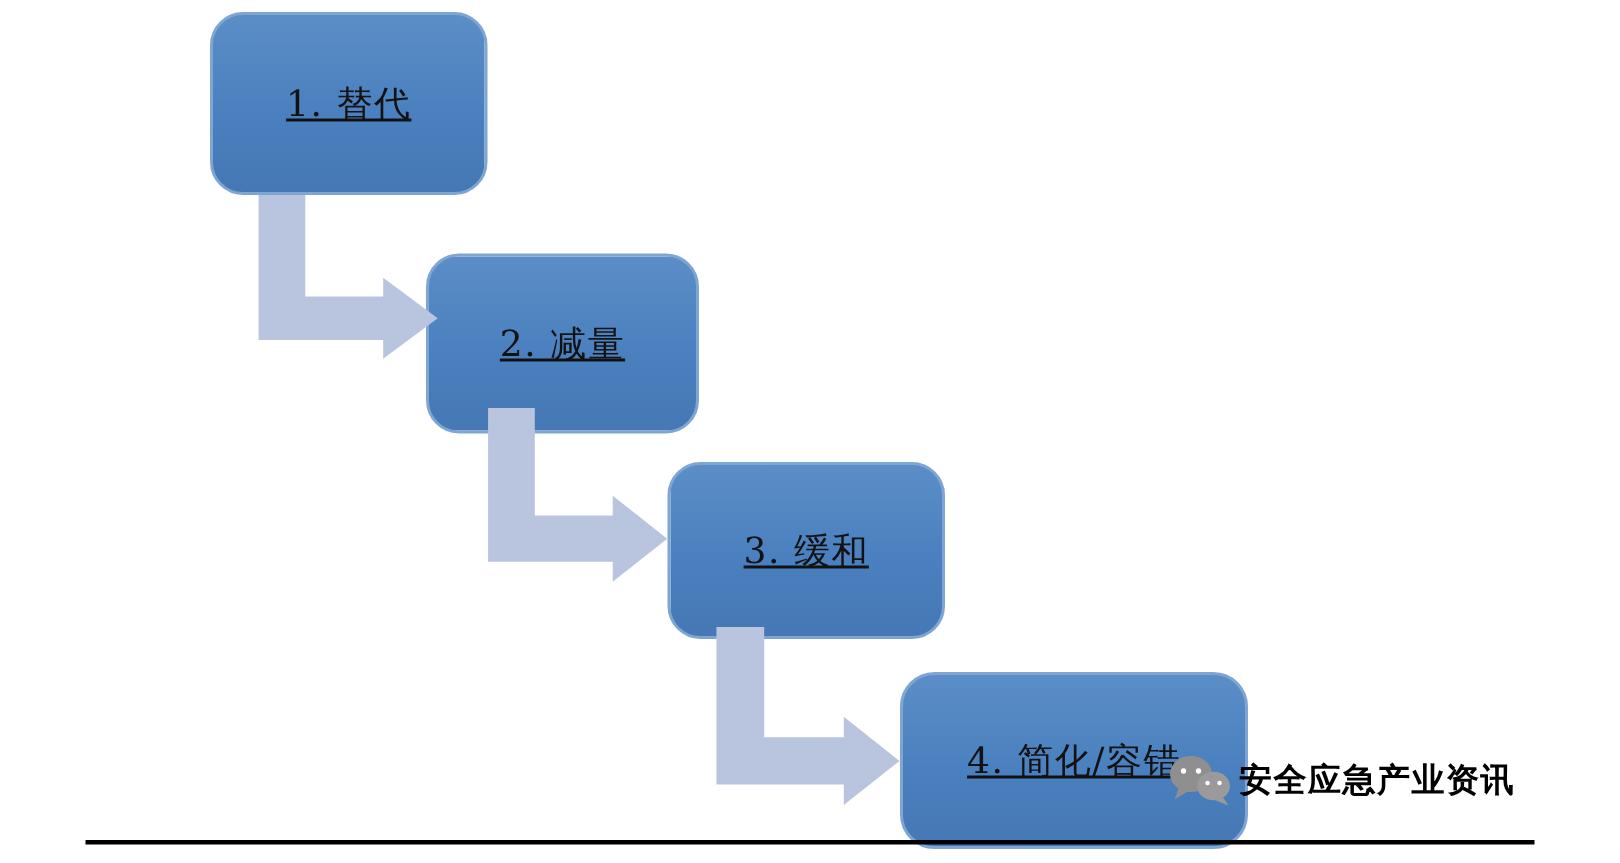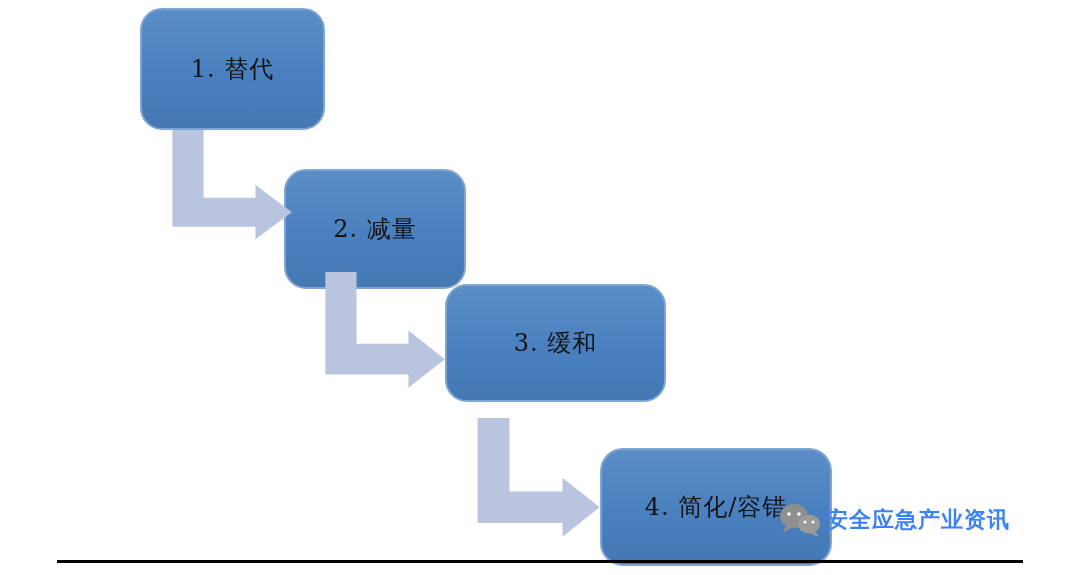--- a/index.html
+++ b/index.html
@@ -17,42 +17,43 @@
     border-radius:22px;
     display:flex;align-items:center;justify-content:center;
     box-sizing:border-box;
   }
   .step-label{
     font-family:"DejaVu Serif","Liberation Serif",serif;
     font-size:24px;
     color:#121212;
     letter-spacing:1px;
     white-space:nowrap;
+    text-decoration:underline;
   }
   .box1{left:140px;top:8px;width:185px;height:122px;}
   .box2{left:284px;top:152px;width:182px;height:120px;margin-top:17px;}
-  .box3{left:445px;top:284px;width:221px;height:118px;}
+  .box3{left:445px;top:308px;width:185px;height:118px;}
   .box4{left:600px;top:448px;width:232px;height:118px;border-radius:23px;}
   .arrow{position:absolute;}
   .arrow svg{display:block;width:100%;height:100%;}
   .arrow1{left:162px;top:130px;width:135px;height:116px;}
   .arrow2{left:315px;top:272px;width:135px;height:123px;}
   .arrow3{left:467px;top:418px;width:138px;height:126px;}
   .watermark{
     position:absolute;
     left:778px;top:502px;
     display:flex;align-items:center;
     z-index:5;
   }
   .wm-icon{width:44px;height:36px;margin-right:4px;}
   .wm-text{
     font-family:"Liberation Sans",sans-serif;
     font-weight:700;
     font-size:22px;
-    color:#3b82f6;
+    color:#000000;
     letter-spacing:1px;
     white-space:nowrap;
   }
   .bottom-rule{
     position:absolute;
     left:57px;top:560px;
     width:966px;height:3px;
     background:#000000;
     z-index:4;
   }

